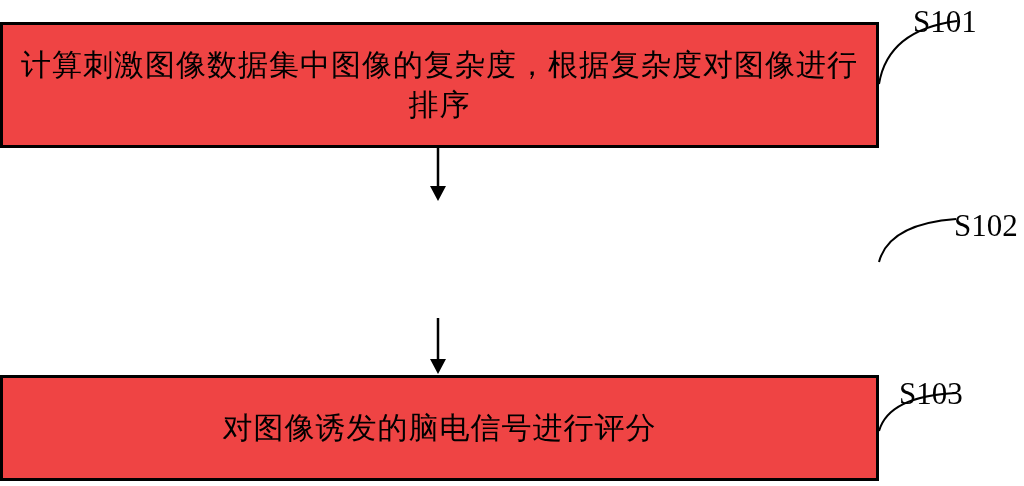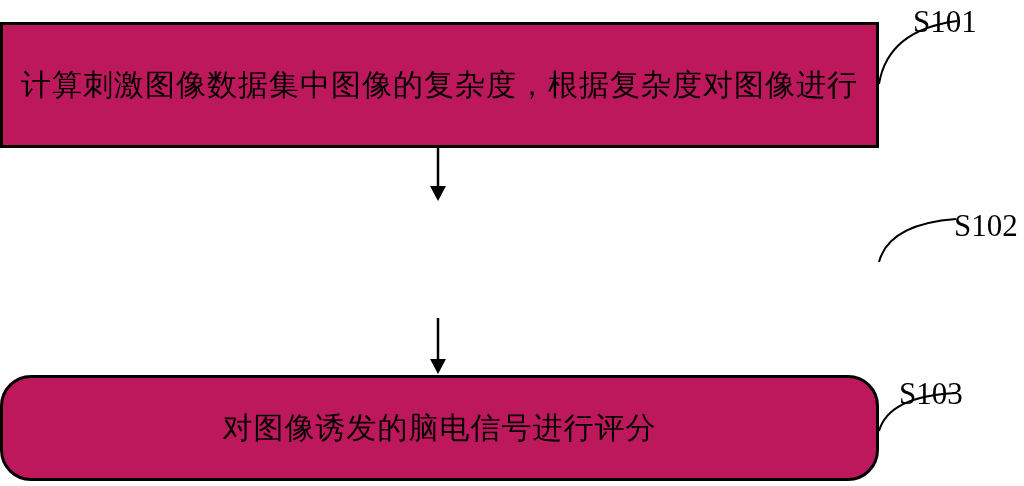--- a/index.html
+++ b/index.html
@@ -14,35 +14,35 @@
     background: #ffffff;
     overflow: hidden;
     font-family: "DejaVu Serif", "Liberation Serif", serif;
   }
   .flow-box {
     position: absolute;
     left: 0;
     width: 879px;
     box-sizing: border-box;
     border: 3px solid #000000;
-    background: #be185d;
+    background: #ef4444;
     display: flex;
     flex-direction: column;
     justify-content: center;
     align-items: center;
     text-align: center;
     color: #000000;
     font-size: 30px;
     line-height: 40px;
     letter-spacing: 1px;
     padding: 0 8px;
   }
   #box1 { top: 22px;  height: 126px; }
   #box2 { top: 202px; height: 116px; }
-  #box3 { top: 375px; height: 106px; border-radius: 31px; }
+  #box3 { top: 375px; height: 106px; }
   .box-line { display: block; }
   .step-label {
     position: absolute;
     font-family: "Liberation Serif", "DejaVu Serif", serif;
     font-size: 31px;
     line-height: 31px;
     color: #000000;
     white-space: nowrap;
   }
   #label1 { left: 913px; top: 6px; }
@@ -55,20 +55,21 @@
     pointer-events: none;
   }
 </style>
 </head>
 <body>
 
 <div class="canvas">
 
   <div class="flow-box" id="box1">
     <span class="box-line">计算刺激图像数据集中图像的复杂度，根据复杂度对图像进行</span>
+    <span class="box-line">排序</span>
   </div>
 
 
   <div class="flow-box" id="box3">
     <span class="box-line">对图像诱发的脑电信号进行评分</span>
   </div>
 
   <svg class="overlay" width="1024" height="486" viewBox="0 0 1024 486">
 
     <line x1="438" y1="148" x2="438" y2="188" stroke="#000000" stroke-width="2.5"></line>

